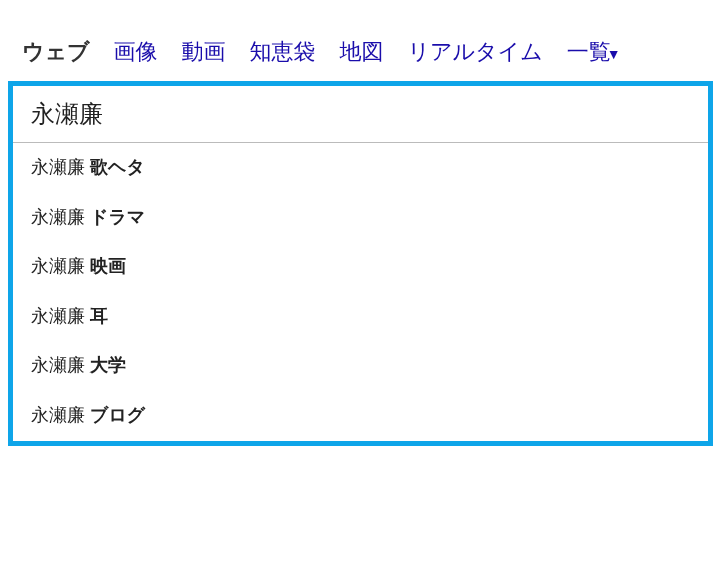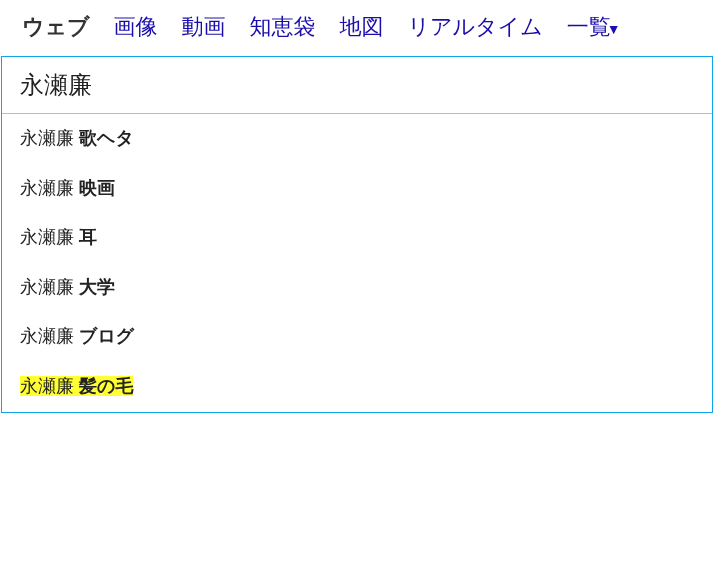--- a/index.html
+++ b/index.html
@@ -8,40 +8,41 @@
       background: #ffffff;
       width: 725px;
       height: 569px;
       position: relative;
     }
     .tabs {
       display: flex;
       gap: 0;
       padding: 8px 10px 4px 10px;
       align-items: center;
+      margin-top: 25px;
     }
     .tab {
       color: #1a0dab;
       font-size: 22px;
       padding: 4px 12px;
       cursor: pointer;
       font-weight: normal;
     }
     .tab.active {
       color: #333333;
       font-weight: bold;
     }
     .dropdown-arrow {
       font-size: 14px;
       color: #1a0dab;
       margin-left: -4px;
     }
     .search-container {
-      margin: 6px 12px 0 1px;
-      border: 1px solid #0ea5e9;
+      margin: 6px 12px 0 8px;
+      border: 5px solid #0ea5e9;
       background: #ffffff;
       position: relative;
     }
     .search-input-wrap {
       padding: 14px 18px;
       border-bottom: 1px solid #bbb;
     }
     .search-input {
       border: none;
       outline: none;
@@ -86,19 +87,19 @@
     <span>一覧</span><span class="dropdown-arrow">▼</span>
   </span>
 </div>
 
 <div class="search-container">
   <div class="search-input-wrap">
     <input type="text" class="search-input" value="永瀬廉" style="">
   </div>
   <ul class="suggestions" id="suggestions-list">
   <li class="suggestion-item"><span class="suggestion-base">永瀬廉 </span><span class="suggestion-extra">歌ヘタ</span></li>
+      <li class="suggestion-item"><span class="suggestion-base">永瀬廉 </span><span class="suggestion-extra">ドラマ</span></li>
       <li class="suggestion-item"><span class="suggestion-base">永瀬廉 </span><span class="suggestion-extra">映画</span></li>
       <li class="suggestion-item"><span class="suggestion-base">永瀬廉 </span><span class="suggestion-extra">耳</span></li>
       <li class="suggestion-item"><span class="suggestion-base">永瀬廉 </span><span class="suggestion-extra">大学</span></li>
       <li class="suggestion-item"><span class="suggestion-base">永瀬廉 </span><span class="suggestion-extra">ブログ</span></li>
-      <li class="suggestion-item"><span class="highlighted"><span class="suggestion-base">永瀬廉 </span><span class="suggestion-extra">髪の毛</span></span></li>
     </ul>
 </div>
 
 </body></html>

